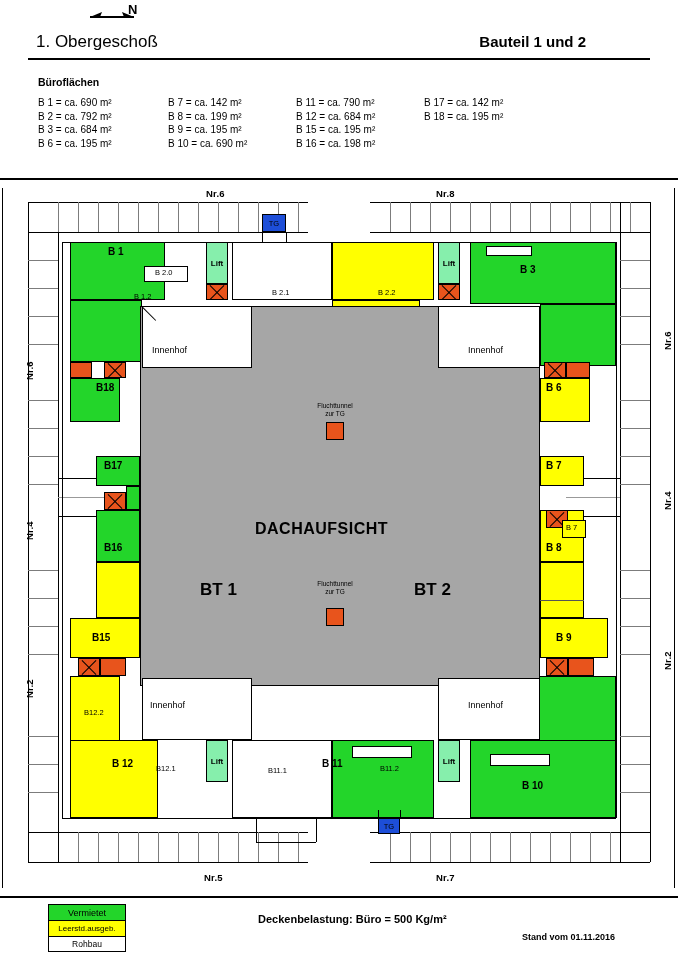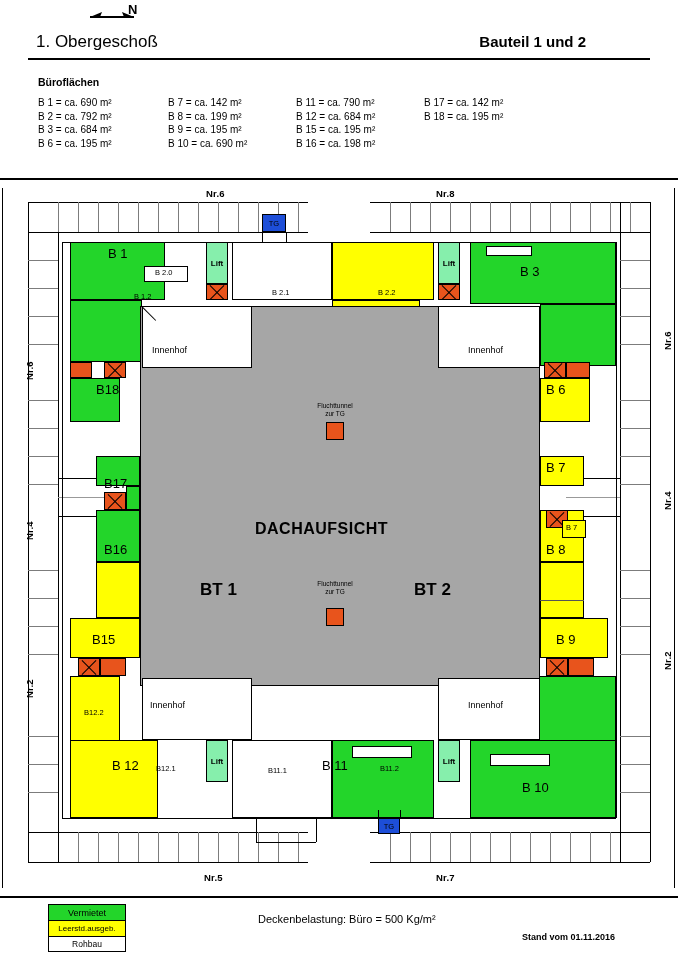--- a/index.html
+++ b/index.html
@@ -38,21 +38,21 @@
   .lbl.rot{transform-origin:0 0;}
 
   .box{position:absolute;box-sizing:border-box;border:1px solid #000;}
   .green{background:#23d52a;}
   .yellow{background:#ffff00;}
   .white{background:#ffffff;}
   .gray{background:#a6a6a6;}
   .orange{background:#e8541c;}
   .nb{border:none;}
 
-  .roomtag{position:absolute;font-size:13px;font-weight:normal;}
+  .roomtag{position:absolute;font-size:10px;font-weight:bold;}
   .roomtag.small{font-size:7.5px;font-weight:normal;}
 
   .lift{position:absolute;box-sizing:border-box;border:1px solid #000;background:#86efac;
         font-size:8px;font-weight:bold;display:flex;align-items:center;justify-content:center;}
   .xbox{position:absolute;box-sizing:border-box;border:1px solid #000;background:#e8541c;}
   .xbox:before,.xbox:after{content:"";position:absolute;left:0;top:50%;width:100%;height:1px;background:#000;}
   .xbox:before{transform:rotate(45deg);}
   .xbox:after{transform:rotate(-45deg);}
 
   .tg{position:absolute;box-sizing:border-box;border:1px solid #000;background:#1d4ed8;
@@ -63,21 +63,21 @@
   .flucht{position:absolute;font-size:6.5px;text-align:center;line-height:8px;width:66px;}
   .fluchtbox{position:absolute;width:18px;height:18px;background:#e8541c;border:1px solid #000;box-sizing:border-box;}
 
   .innenhof{position:absolute;font-size:9px;}
 
   
   .vermietet{position:absolute;left:48px;top:904px;width:78px;height:48px;border:1px solid #000;box-sizing:border-box;background:#fff;font-size:9px;}
   .v-green{position:absolute;left:0;top:0;width:76px;height:16px;background:#23d52a;border-bottom:1px solid #000;box-sizing:border-box;text-align:center;line-height:16px;}
   .v-yellow{position:absolute;left:0;top:16px;width:76px;height:16px;background:#ffff00;border-bottom:1px solid #000;box-sizing:border-box;text-align:center;line-height:16px;font-size:8px;}
   .v-white{position:absolute;left:0;top:32px;width:76px;height:14px;background:#fff;text-align:center;line-height:14px;font-size:8.5px;}
-  .footnote{position:absolute;left:258px;top:913px;font-size:11px;font-weight:normal;}
+  .footnote{position:absolute;left:258px;top:913px;font-size:11px;font-weight:bold;}
   .stand{position:absolute;left:522px;top:932px;font-size:9px;font-weight:bold;}
 </style>
 </head>
 <body>
 
 <div id="page">
 
   <div class="north">
     <svg width="80" height="20" viewBox="0 0 80 20">
       <path d="M2 11 L46 11" stroke="#000" stroke-width="2" fill="none"></path>
@@ -283,21 +283,21 @@
     <div class="roomtag" style="left:520px;top:84px;">B 3</div>
     <div class="box white" style="left:486px;top:66px;width:46px;height:10px;"></div>
     <div class="box green" style="left:540px;top:124px;width:76px;height:62px;"></div>
 
     <div class="box green" style="left:70px;top:198px;width:50px;height:44px;"></div>
     <div class="roomtag" style="left:96px;top:202px;">B18</div>
     <div class="box orange" style="left:70px;top:182px;width:22px;height:16px;border:1px solid #000;box-sizing:border-box;"></div>
     <div class="xbox" style="left:104px;top:182px;width:22px;height:16px;"></div>
 
     <div class="box green" style="left:96px;top:276px;width:44px;height:30px;"></div>
-    <div class="roomtag" style="left:104px;top:280px;margin-top:16px;">B17</div>
+    <div class="roomtag" style="left:104px;top:280px;">B17</div>
 
     <div class="box green" style="left:96px;top:330px;width:44px;height:52px;"></div>
     <div class="roomtag" style="left:104px;top:362px;">B16</div>
     <div class="xbox" style="left:104px;top:312px;width:22px;height:18px;"></div>
     <div class="box green" style="left:126px;top:306px;width:14px;height:24px;"></div>
 
     <div class="box yellow" style="left:70px;top:438px;width:70px;height:40px;"></div>
     <div class="roomtag" style="left:92px;top:452px;">B15</div>
     <div class="box yellow" style="left:96px;top:382px;width:44px;height:56px;"></div>
 

